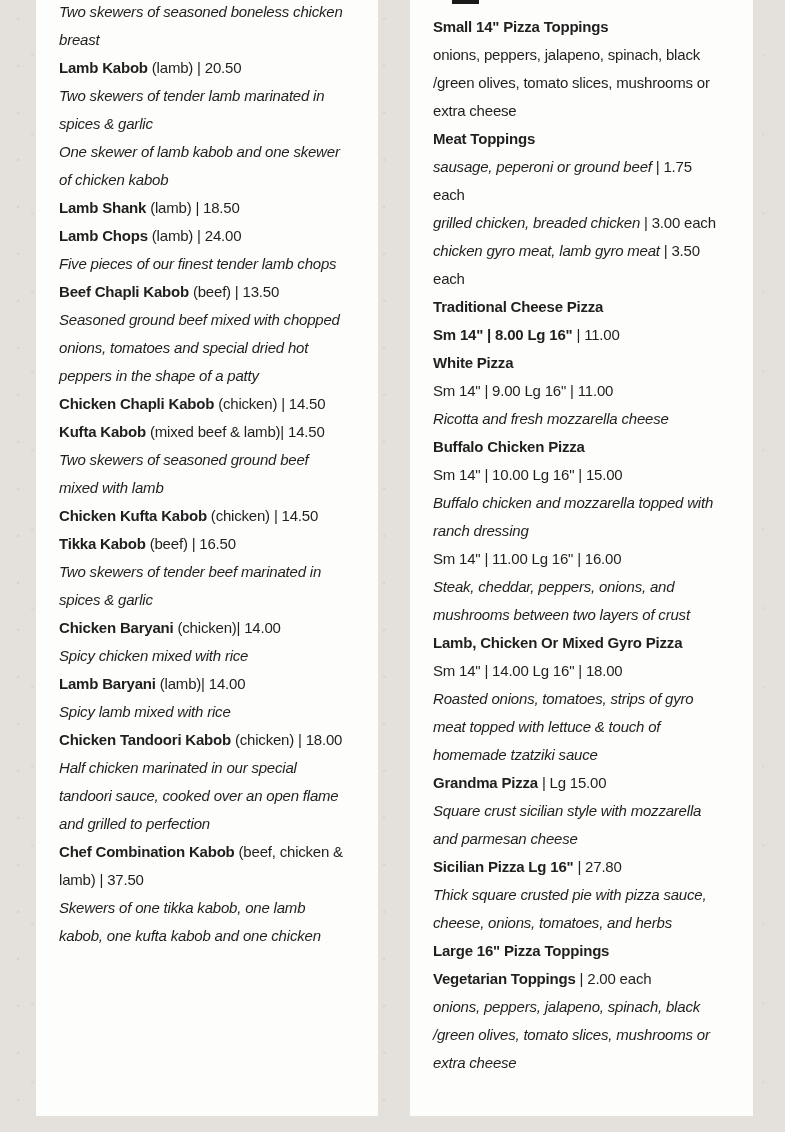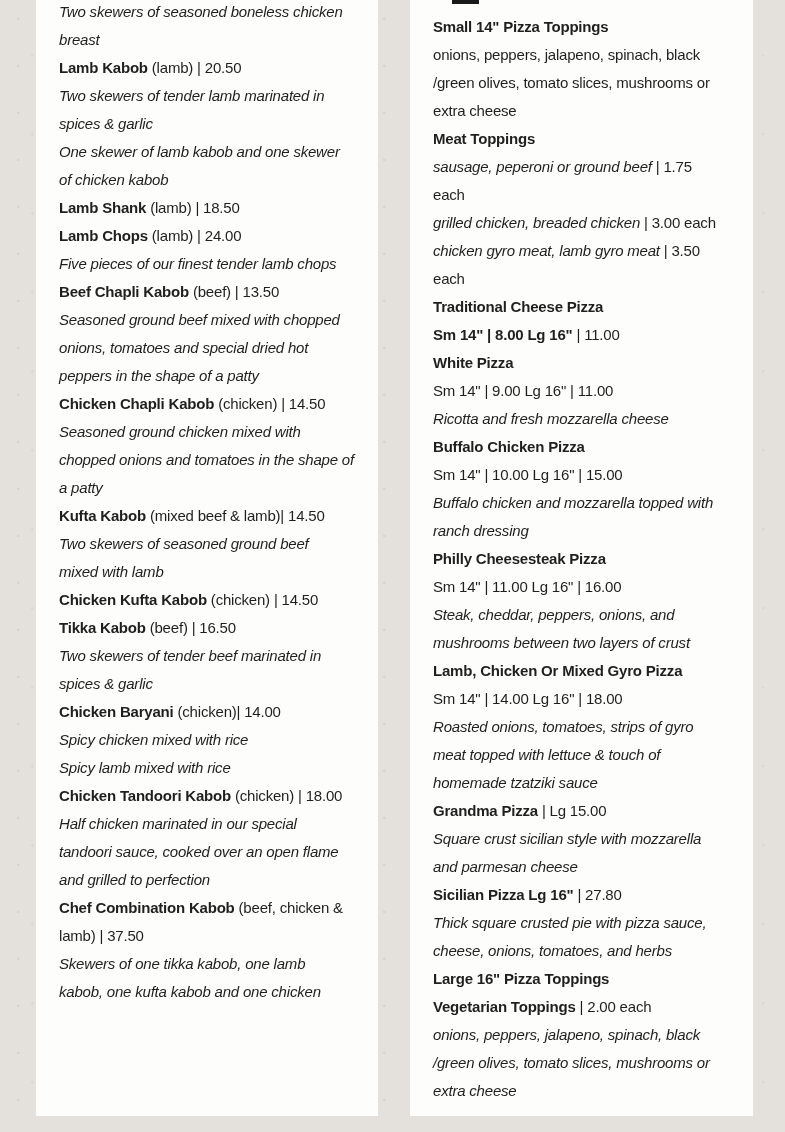--- a/index.html
+++ b/index.html
@@ -65,32 +65,30 @@
       <p class="menu-line"><span class="seg-italic">One skewer of lamb kabob and one skewer
 of chicken kabob</span></p>
       <p class="menu-line"><span class="seg-bold">Lamb Shank</span><span class="seg-regular"> (lamb) | 18.50</span></p>
       <p class="menu-line"><span class="seg-bold">Lamb Chops</span><span class="seg-regular"> (lamb) | 24.00</span></p>
       <p class="menu-line"><span class="seg-italic">Five pieces of our finest tender lamb chops</span></p>
       <p class="menu-line"><span class="seg-bold">Beef Chapli Kabob</span><span class="seg-regular"> (beef) | 13.50</span></p>
       <p class="menu-line"><span class="seg-italic">Seasoned ground beef mixed with chopped
 onions, tomatoes and special dried hot
 peppers in the shape of a patty</span></p>
       <p class="menu-line"><span class="seg-bold">Chicken Chapli Kabob</span><span class="seg-regular"> (chicken) | 14.50</span></p>
-      <p class="menu-line"><span class="seg-italic">Seasoned ground chicken mixed with
-chopped onions and tomatoes in the shape of
-a patty</span></p>
       <p class="menu-line"><span class="seg-bold">Kufta Kabob</span><span class="seg-regular"> (mixed beef &amp; lamb)| 14.50</span></p>
       <p class="menu-line"><span class="seg-italic">Two skewers of seasoned ground beef
 mixed with lamb</span></p>
       <p class="menu-line"><span class="seg-bold">Chicken Kufta Kabob</span><span class="seg-regular"> (chicken) | 14.50</span></p>
       <p class="menu-line"><span class="seg-bold">Tikka Kabob</span><span class="seg-regular"> (beef) | 16.50</span></p>
       <p class="menu-line"><span class="seg-italic">Two skewers of tender beef marinated in
 spices &amp; garlic</span></p>
       <p class="menu-line"><span class="seg-bold">Chicken Baryani</span><span class="seg-regular"> (chicken)| 14.00</span></p>
       <p class="menu-line"><span class="seg-italic">Spicy chicken mixed with rice</span></p>
+      <p class="menu-line"><span class="seg-bold">Lamb Baryani</span><span class="seg-regular"> (lamb)| 14.00</span></p>
       <p class="menu-line"><span class="seg-italic">Spicy lamb mixed with rice</span></p>
       <p class="menu-line"><span class="seg-bold">Chicken Tandoori Kabob</span><span class="seg-regular"> (chicken) | 18.00</span></p>
       <p class="menu-line"><span class="seg-italic">Half chicken marinated in our special
 tandoori sauce, cooked over an open flame
 and grilled to perfection</span></p>
       <p class="menu-line"><span class="seg-bold">Chef Combination Kabob</span><span class="seg-regular"> (beef, chicken &amp;
 lamb) | 37.50</span></p>
       <p class="menu-line"><span class="seg-italic">Skewers of one tikka kabob, one lamb
 kabob, one kufta kabob and one chicken</span></p>
     </div>
@@ -111,21 +109,20 @@
 each</span></p>
       <p class="menu-line"><span class="seg-bold">Traditional Cheese Pizza</span></p>
       <p class="menu-line"><span class="seg-bold">Sm 14" | 8.00 Lg 16"</span><span class="seg-regular"> | 11.00</span></p>
       <p class="menu-line"><span class="seg-bold">White Pizza</span></p>
       <p class="menu-line"><span class="seg-regular">Sm 14" | 9.00 Lg 16" | 11.00</span></p>
       <p class="menu-line"><span class="seg-italic">Ricotta and fresh mozzarella cheese</span></p>
       <p class="menu-line"><span class="seg-bold">Buffalo Chicken Pizza</span></p>
       <p class="menu-line"><span class="seg-regular">Sm 14" | 10.00 Lg 16" | 15.00</span></p>
       <p class="menu-line"><span class="seg-italic">Buffalo chicken and mozzarella topped with
 ranch dressing</span></p>
-      <p class="menu-line"><span class="seg-bold">Philly Cheesesteak Pizza</span></p>
       <p class="menu-line"><span class="seg-regular">Sm 14" | 11.00 Lg 16" | 16.00</span></p>
       <p class="menu-line"><span class="seg-italic">Steak, cheddar, peppers, onions, and
 mushrooms between two layers of crust</span></p>
       <p class="menu-line"><span class="seg-bold">Lamb, Chicken Or Mixed Gyro Pizza</span></p>
       <p class="menu-line"><span class="seg-regular">Sm 14" | 14.00 Lg 16" | 18.00</span></p>
       <p class="menu-line"><span class="seg-italic">Roasted onions, tomatoes, strips of gyro
 meat topped with lettuce &amp; touch of
 homemade tzatziki sauce</span></p>
       <p class="menu-line"><span class="seg-bold">Grandma Pizza</span><span class="seg-regular"> | Lg 15.00</span></p>
       <p class="menu-line"><span class="seg-italic">Square crust sicilian style with mozzarella

